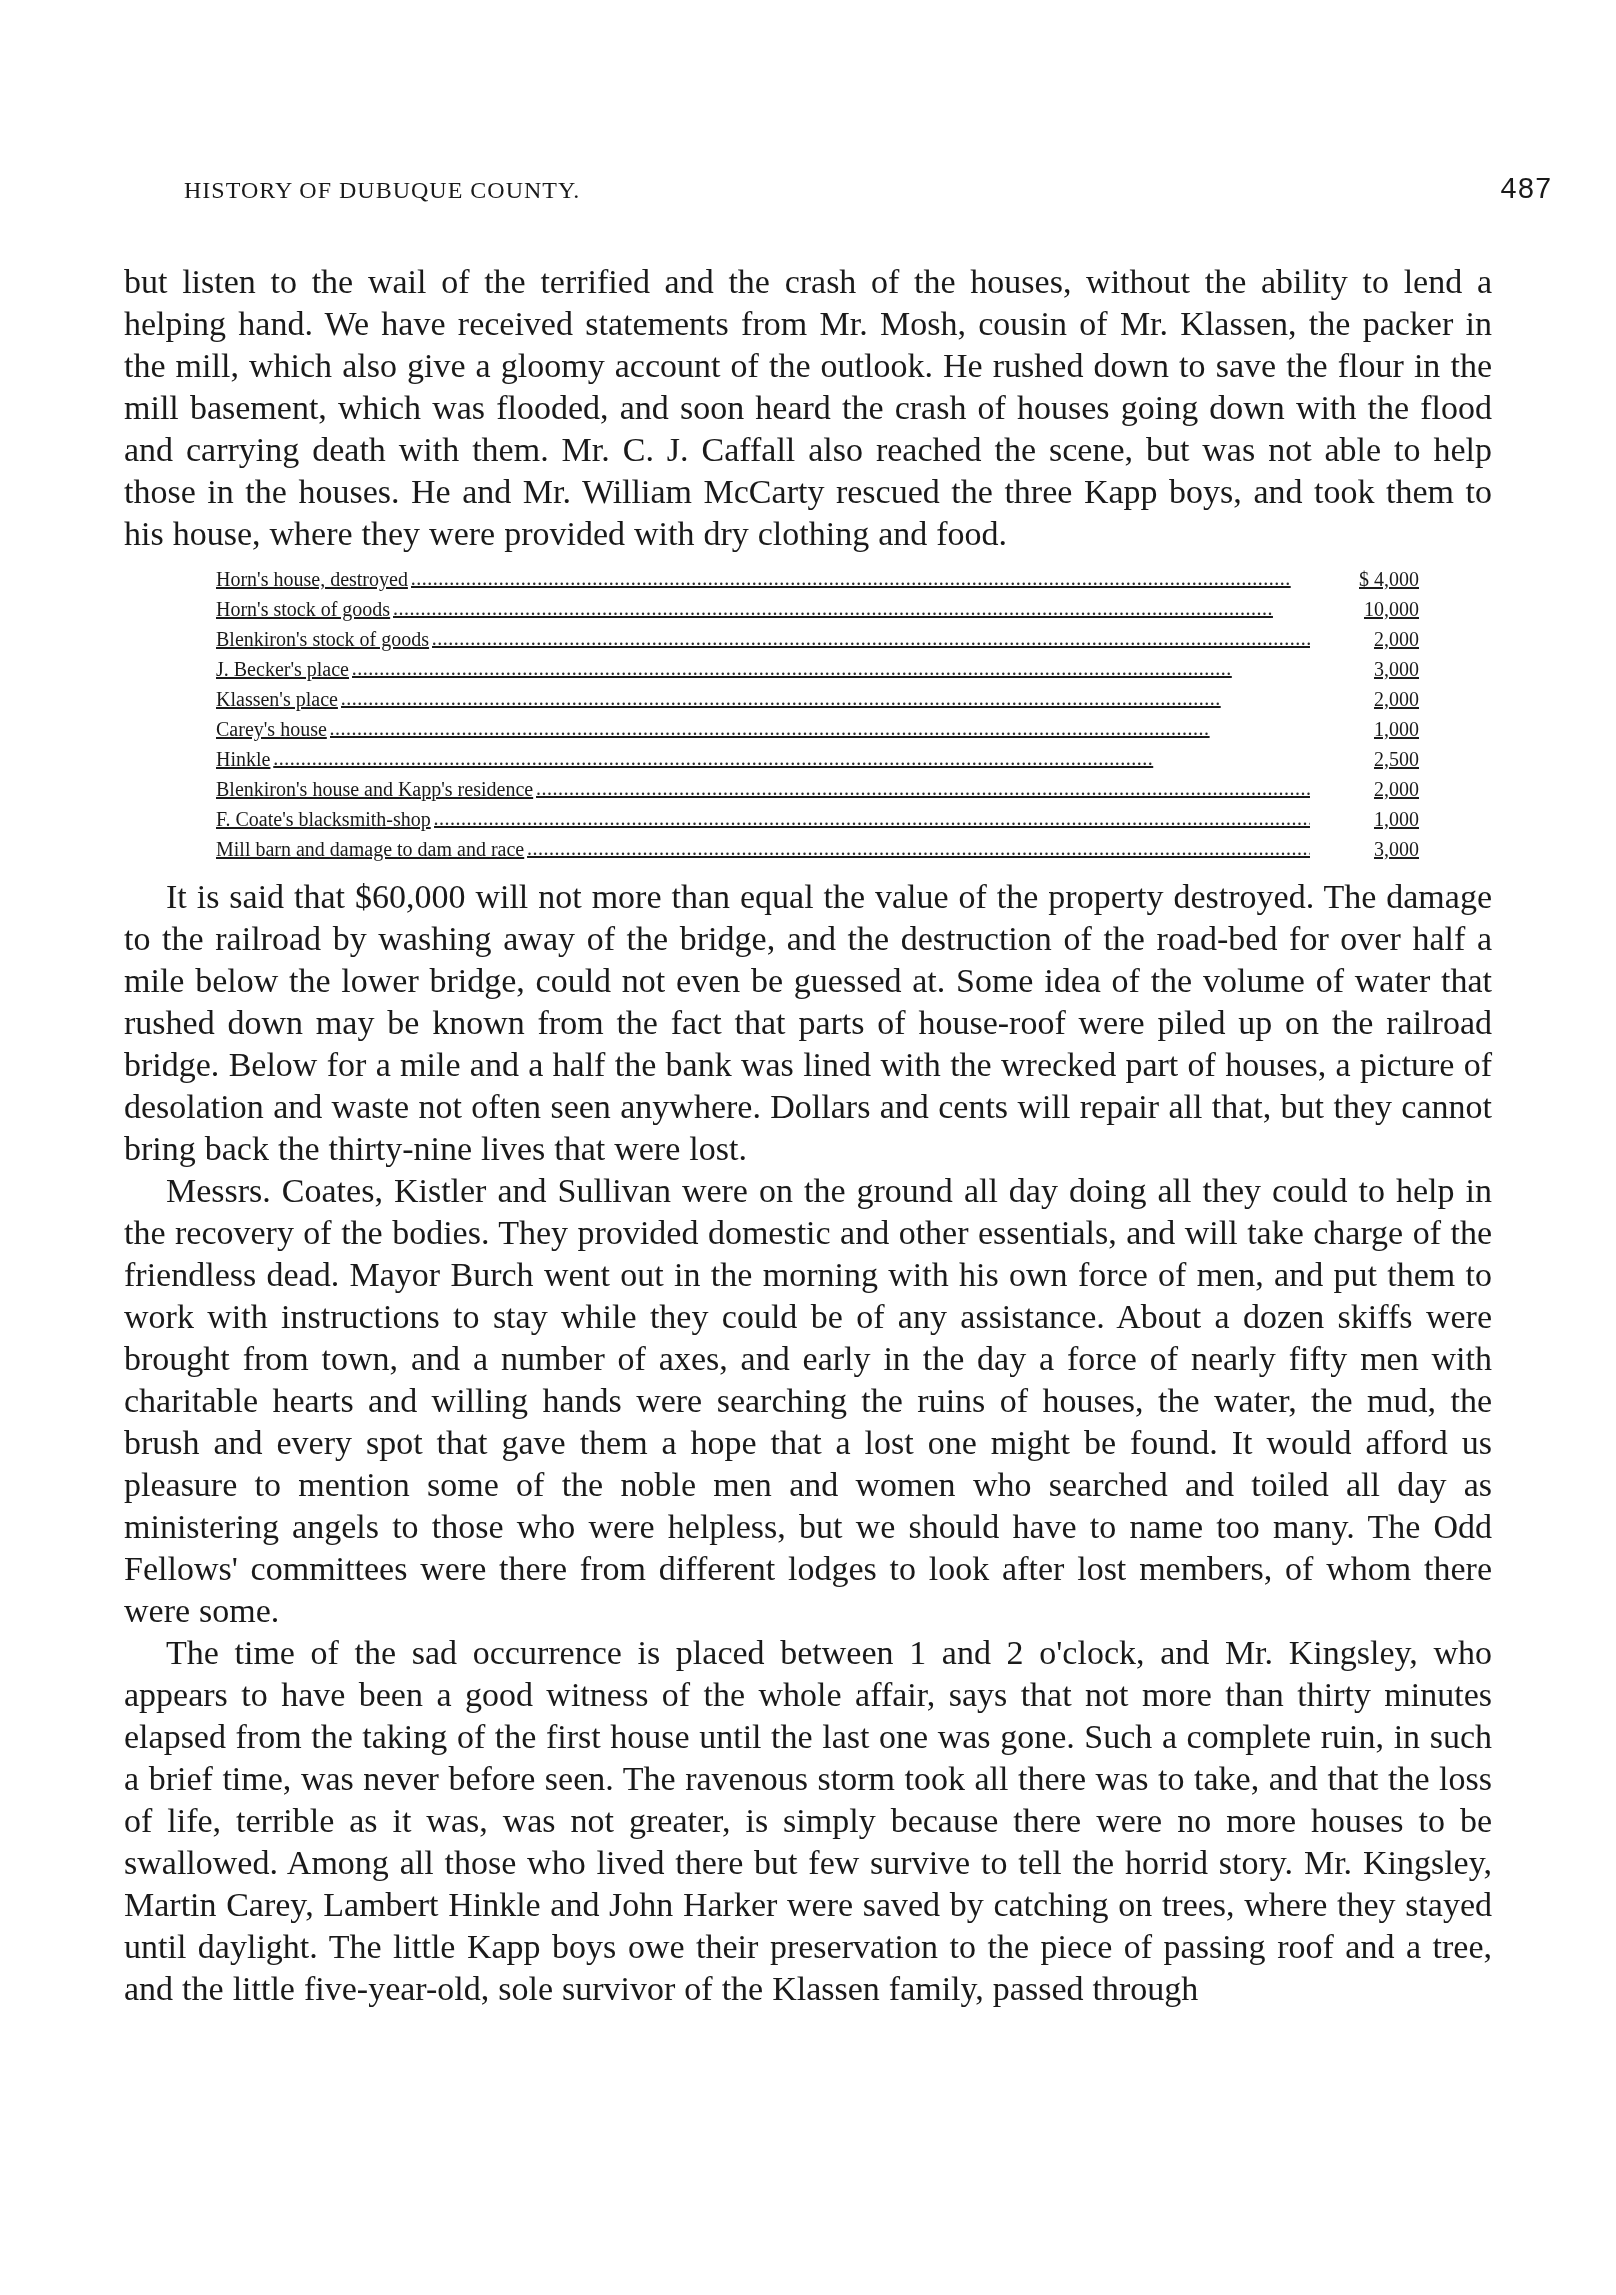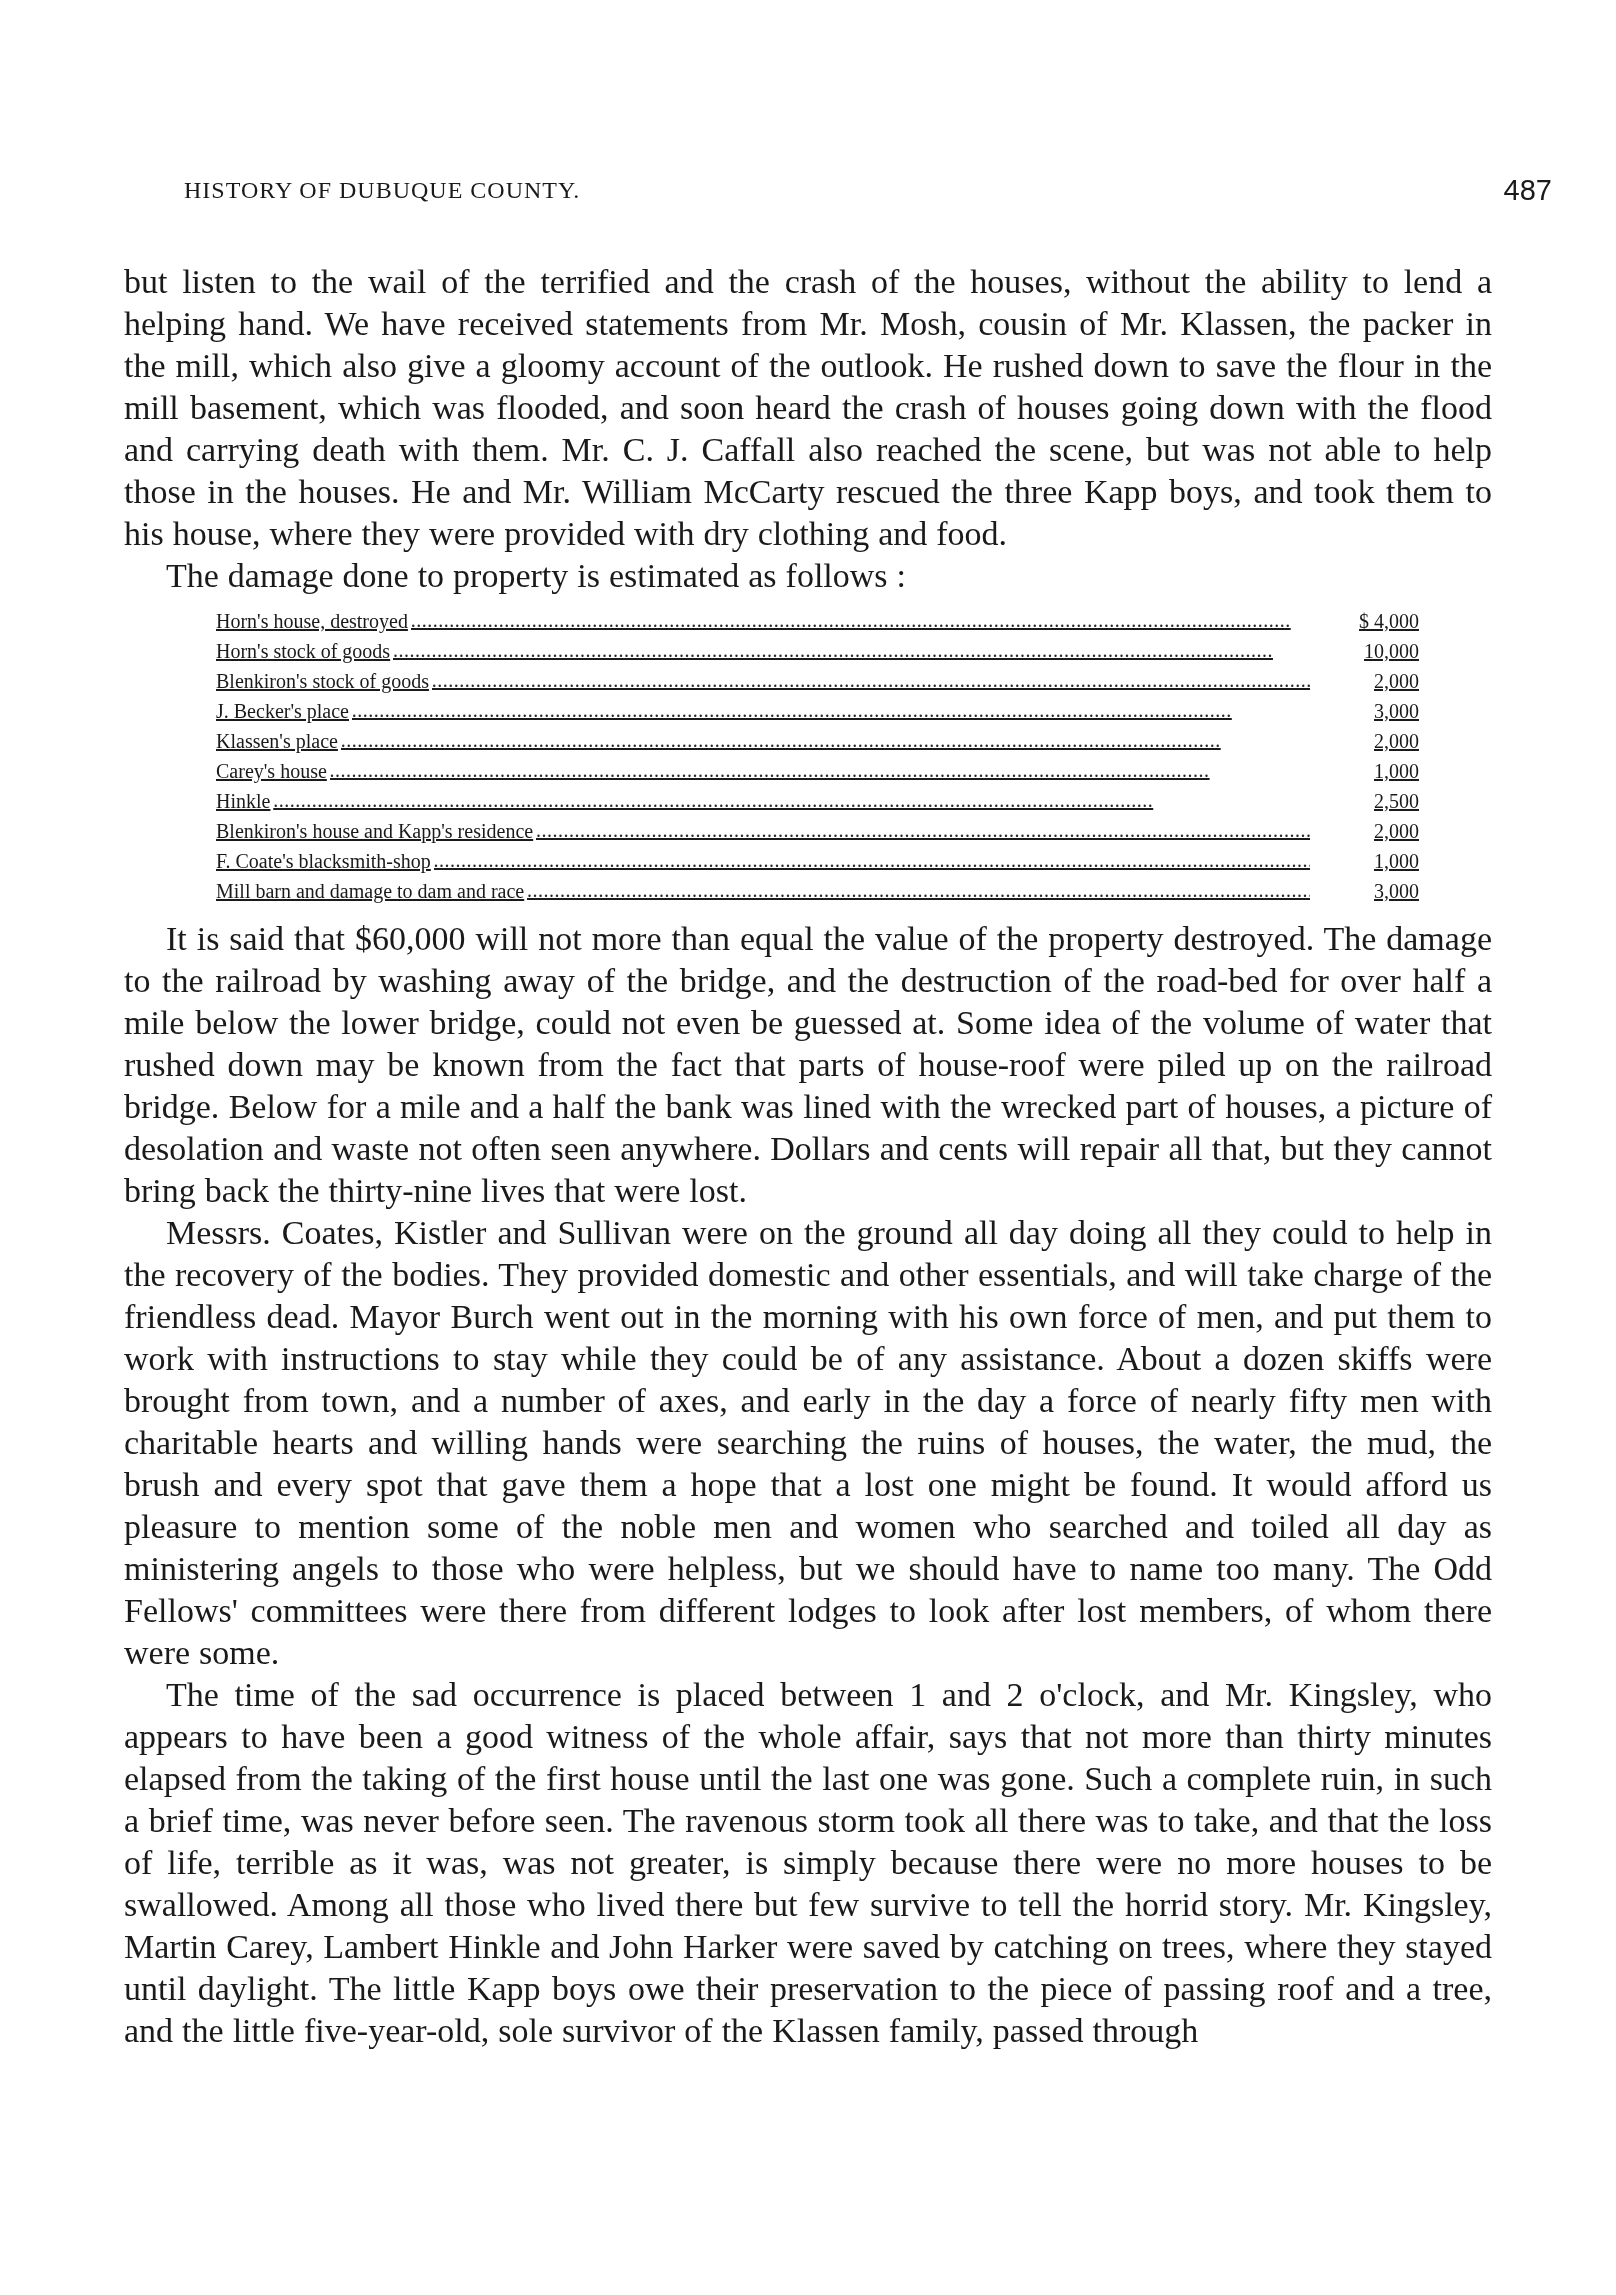--- a/index.html
+++ b/index.html
@@ -38,21 +38,21 @@
   .running-head .title {
     font-size: 24px;
     letter-spacing: 1px;
     font-variant: small-caps;
     text-transform: uppercase;
     font-family: "Liberation Serif", serif;
   }
   .running-head .folio {
     font-size: 29px;
     font-weight: normal;
-    font-family: Liberation Sans, sans-serif;
+    font-family: Liberation Mono, monospace;
     letter-spacing: 0px;
   }
   p.body {
     font-size: 34px;
     line-height: 42px;
     text-align: justify;
     text-justify: inter-word;
     margin: 0;
     text-indent: 0;
     word-spacing: 0.5px;
@@ -104,21 +104,20 @@
 <div class="page">
   <div class="content">
 
     <div class="running-head">
       <div class="title">History of Dubuque County.</div>
       <div class="folio">487</div>
     </div>
 
     <p class="body">but listen to the wail of the terrified and the crash of the houses, without the ability to lend a helping hand. We have received statements from Mr. Mosh, cousin of Mr. Klassen, the packer in the mill, which also give a gloomy account of the outlook. He rushed down to save the flour in the mill basement, which was flooded, and soon heard the crash of houses going down with the flood and carrying death with them. Mr. C. J. Caffall also reached the scene, but was not able to help those in the houses. He and Mr. William McCarty rescued the three Kapp boys, and took them to his house, where they were provided with dry clothing and food.</p>
 
-    <p class="body indent">The damage done to property is estimated as follows :</p>
 
     <div class="table-block">
       <div class="trow">
         <span class="tlabel">Horn's house, destroyed</span>
         <span class="tdots">................................................................................................................................................................</span>
         <span class="tamount with-dollar">$  4,000</span>
       </div>
       <div class="trow">
         <span class="tlabel">Horn's stock of goods</span>
         <span class="tdots">................................................................................................................................................................</span>

